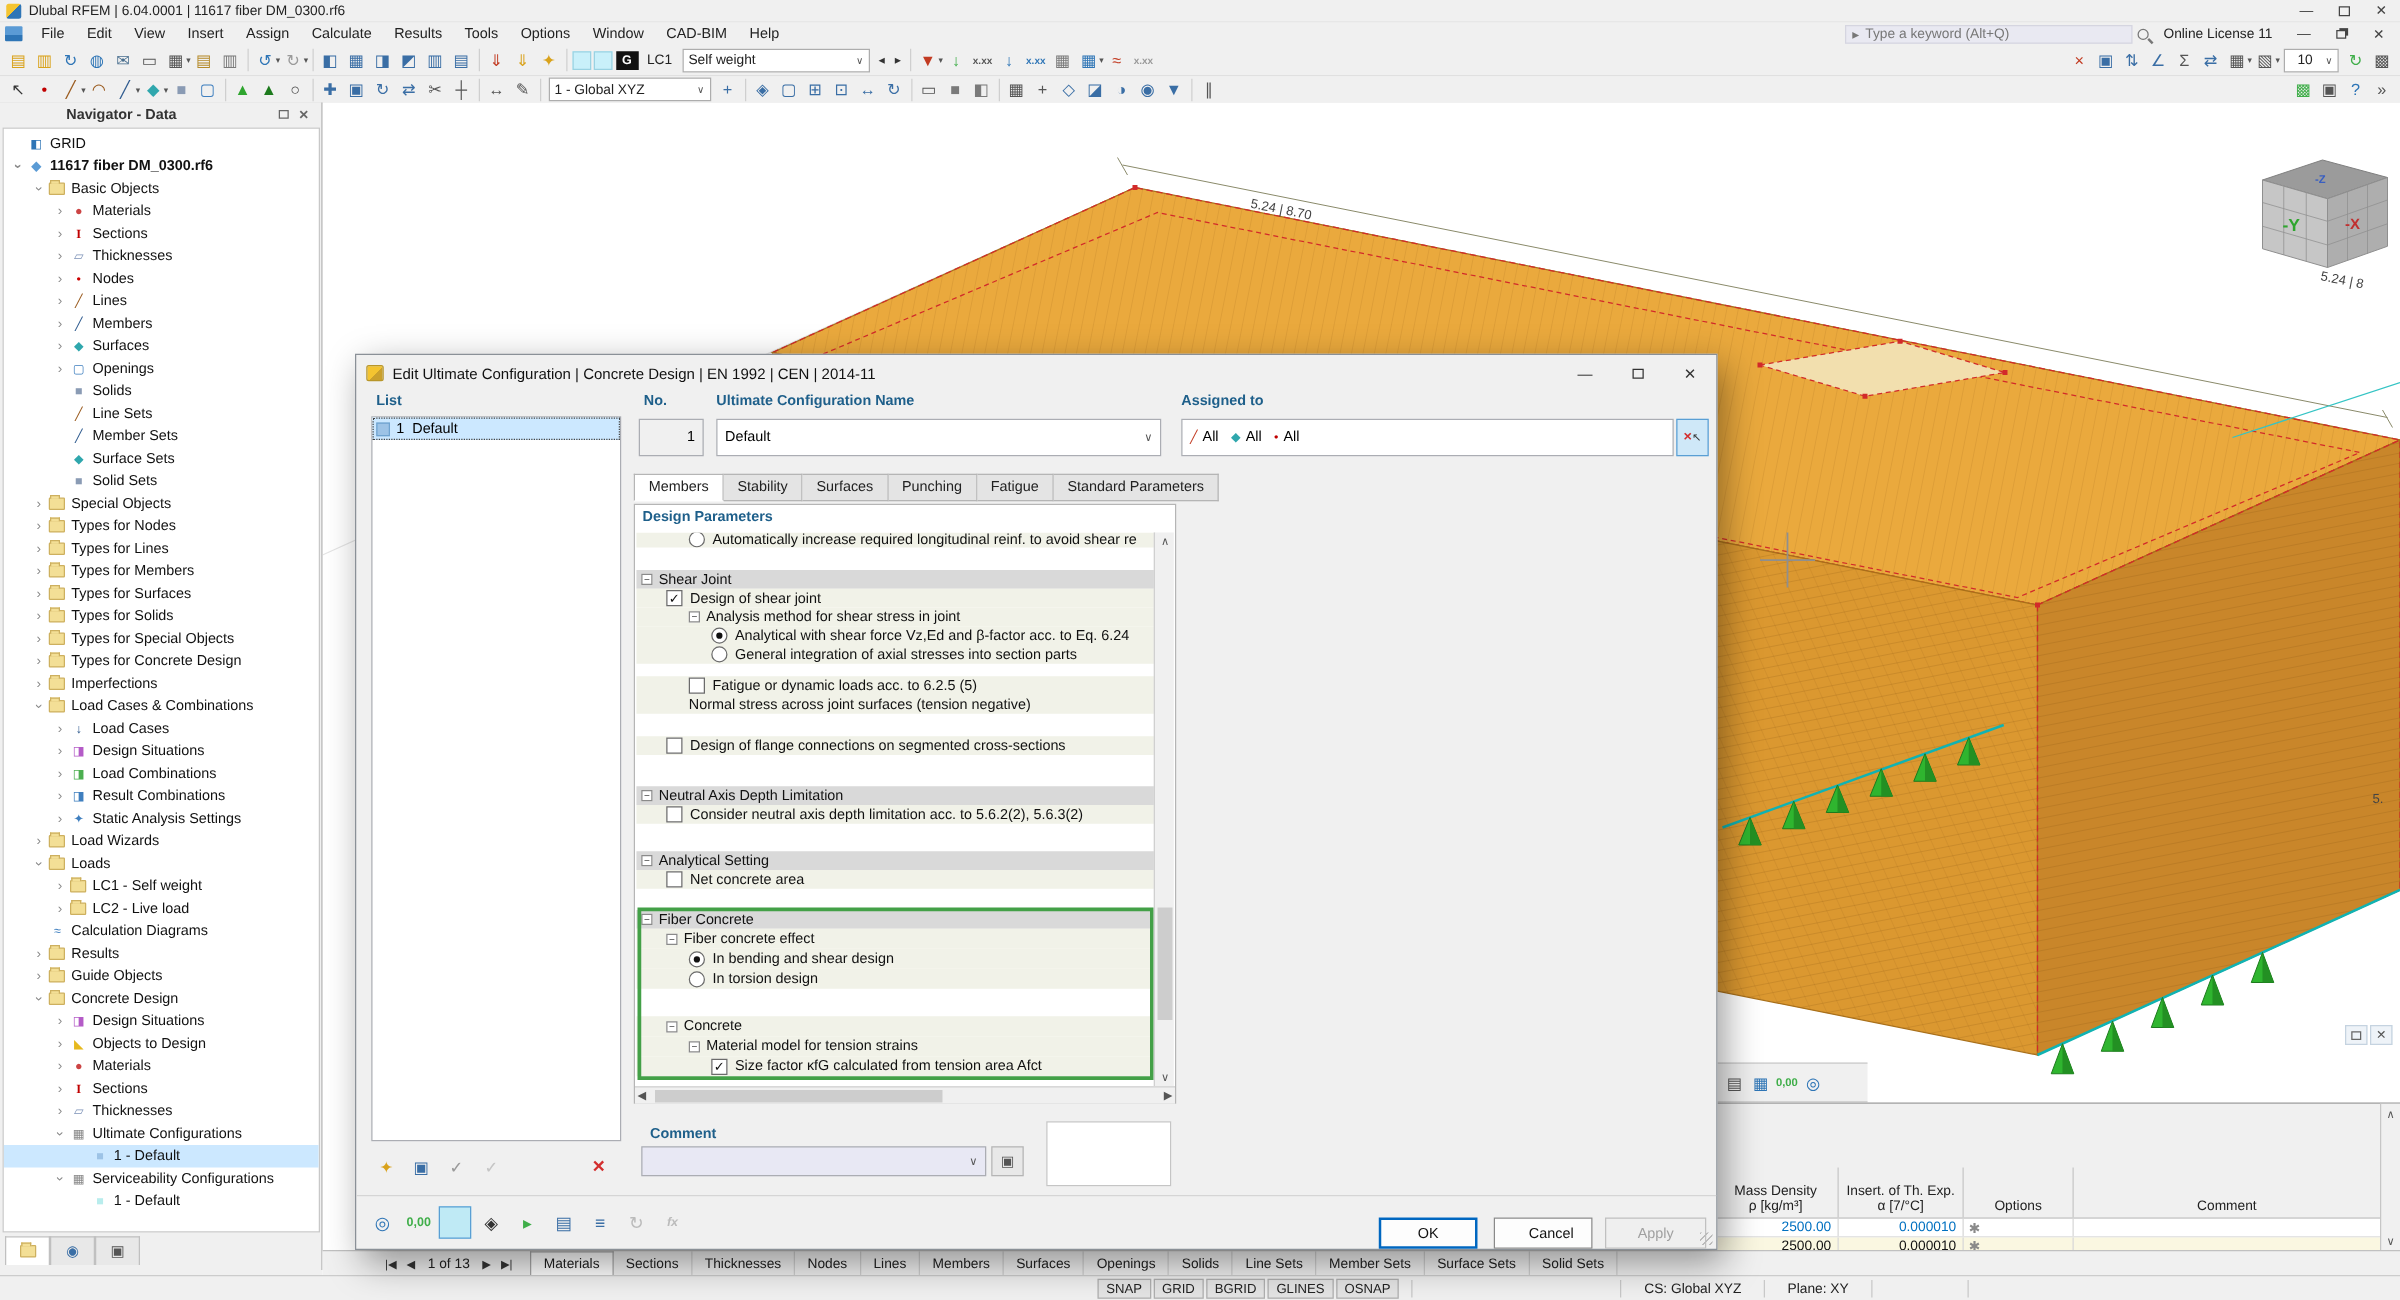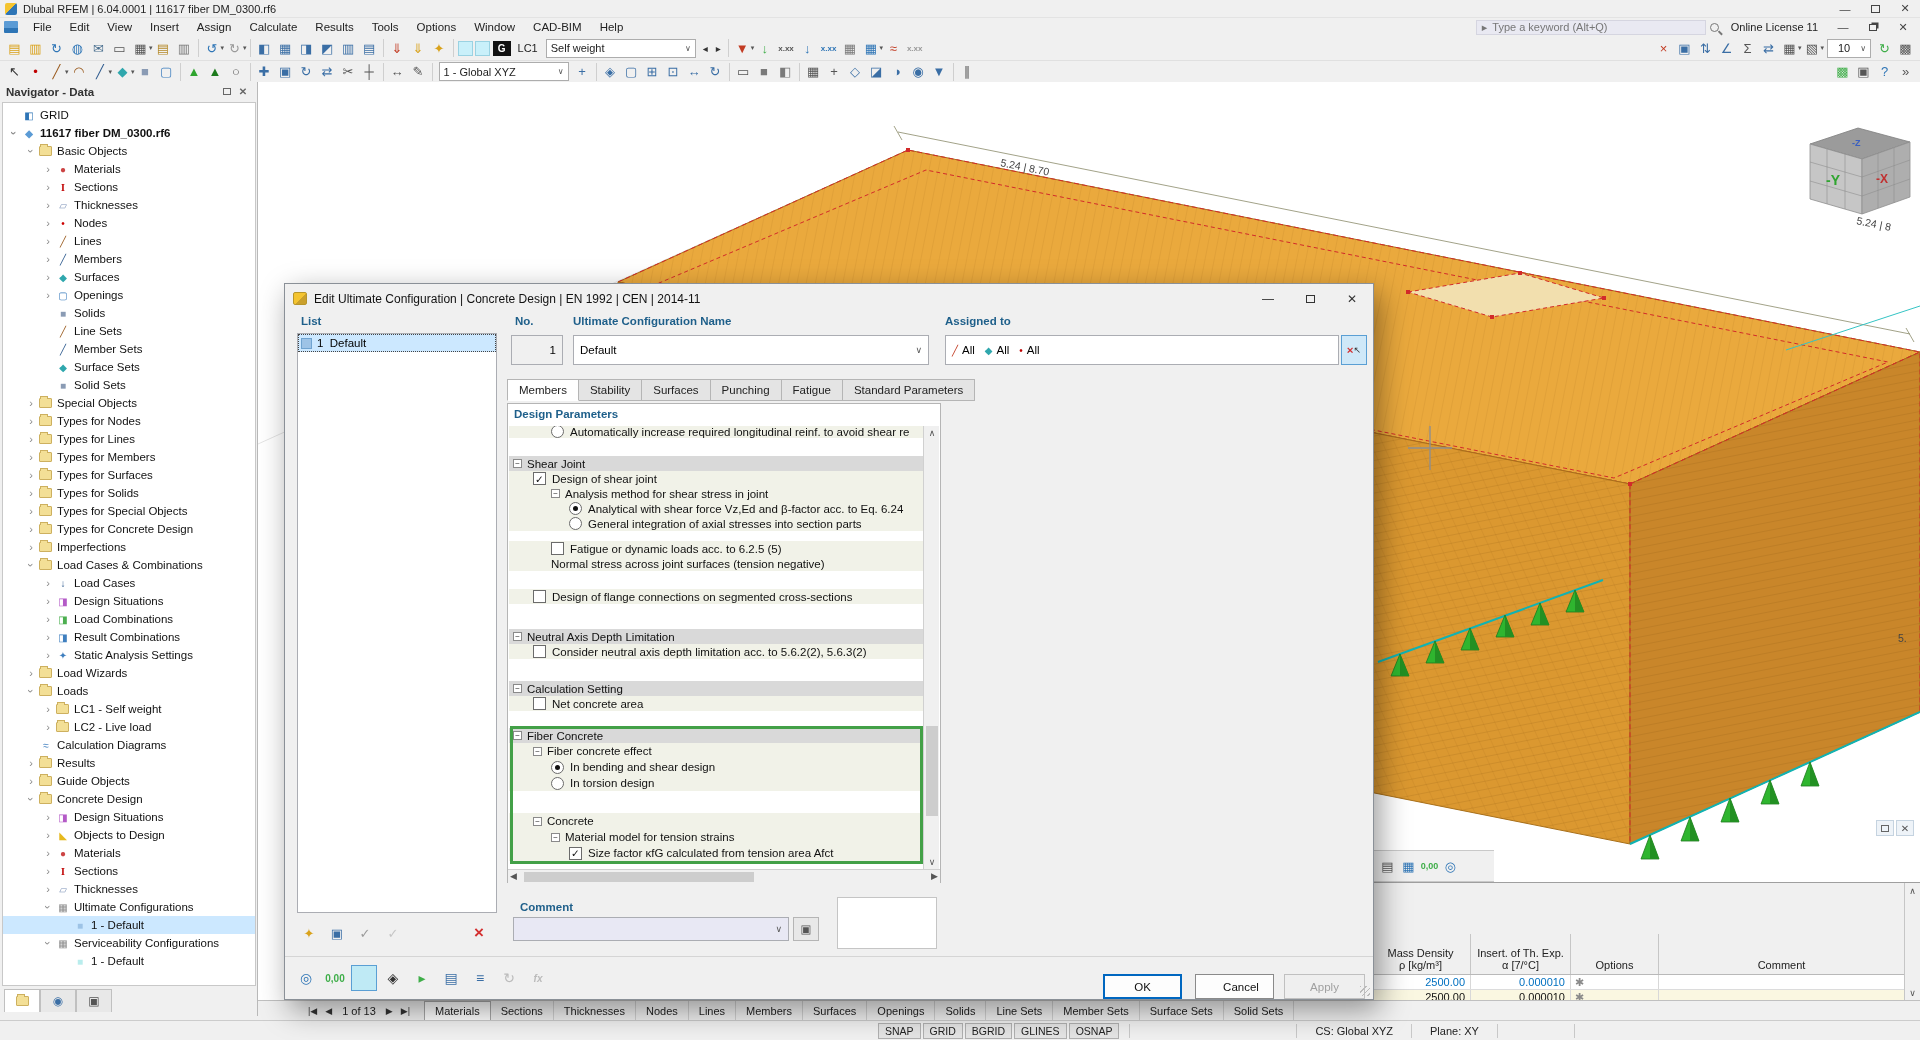--- a/index.html
+++ b/index.html
@@ -32,21 +32,21 @@
   .tbdd { font-size:7px; color:#555; margin-left:-2px; }
   .tbbadge { width:18px; height:15px; background:#111; color:#fff; font-size:10px; font-weight:bold; display:inline-flex; align-items:center; justify-content:center; margin:0 2px; }
   .tblabel { font-size:11px; color:#222; margin:0 5px; }
   .tbcombo { height:19px; background:#fff; border:1px solid #adadad; display:inline-flex; align-items:center; font-size:11px; color:#222; padding:0 4px; margin:0 3px; }
   .tbcombo-label { flex:1; }
   .tbchev { font-size:8px; color:#555; margin-left:4px; }
   .tbbox { width:15px; height:15px; background:#c9f0fa; border:1px solid #9ad2e2; margin:0 1px; }
 
   
   #navigator { position:absolute; left:0; top:82px; width:258px; height:934px; background:#f0f0f0; border-right:1px solid #b9b9b9; z-index:2; }
-  .navheader { height:19px; display:flex; align-items:center; font-size:11.5px; font-weight:bold; color:#333; padding:0 6px; }
+  .navheader { height:19px; display:flex; align-items:center; font-size:11.5px; font-weight:bold; color:#333; padding:0 6px;margin-left:47px; }
   .navhbtn { width:16px; height:14px; display:flex; align-items:center; justify-content:center; color:#666; font-size:10px; }
   .navhbtn .sq { width:8px; height:7px; border:1px solid #666; }
   .navtree { position:absolute; left:2px; top:20px; width:254px; height:884px; background:#fff; border:1px solid #c8c8c8; overflow:hidden; padding-top:3px; }
   .trow { height:18px; display:flex; align-items:center; font-size:11.5px; color:#111; white-space:nowrap; }
   .trow.sel { background:#cce8ff; }
   .trow.bold { font-weight:bold; }
   .exp { width:14px; text-align:center; color:#8a8a8a; font-size:11px; flex:none; }
   .exp.down { transform:rotate(90deg); }
   .tico { width:16px; text-align:center; font-size:10px; flex:none; margin-right:3px; }
   .ico-folder { width:13px; height:10px; background:#f3df96; border:1px solid #cdb05f; border-radius:1px; position:relative; flex:none; margin:0 5px 0 1px; }
@@ -916,21 +916,21 @@
             <span class="pm">−</span>
             <span>Neutral Axis Depth Limitation</span>
           </div>
           <div class="prow palebg" style="height: 15px; padding-left: 24px;">
             <span class="cbx"></span>
             <span>Consider neutral axis depth limitation acc. to 5.6.2(2), 5.6.3(2)</span>
           </div>
           <div style="height: 22px;"></div>
           <div class="prow groupbg" style="height: 15px; padding-left: 4px;">
             <span class="pm">−</span>
-            <span>Calculation Setting</span>
+            <span>Analytical Setting</span>
           </div>
           <div class="prow palebg" style="height: 15px; padding-left: 24px;">
             <span class="cbx"></span>
             <span>Net concrete area</span>
           </div>
           <div style="height: 17px;"></div>
           <div class="prow groupbg" style="height: 15px; padding-left: 4px;">
             <span class="pm">−</span>
             <span>Fiber Concrete</span>
           </div>

